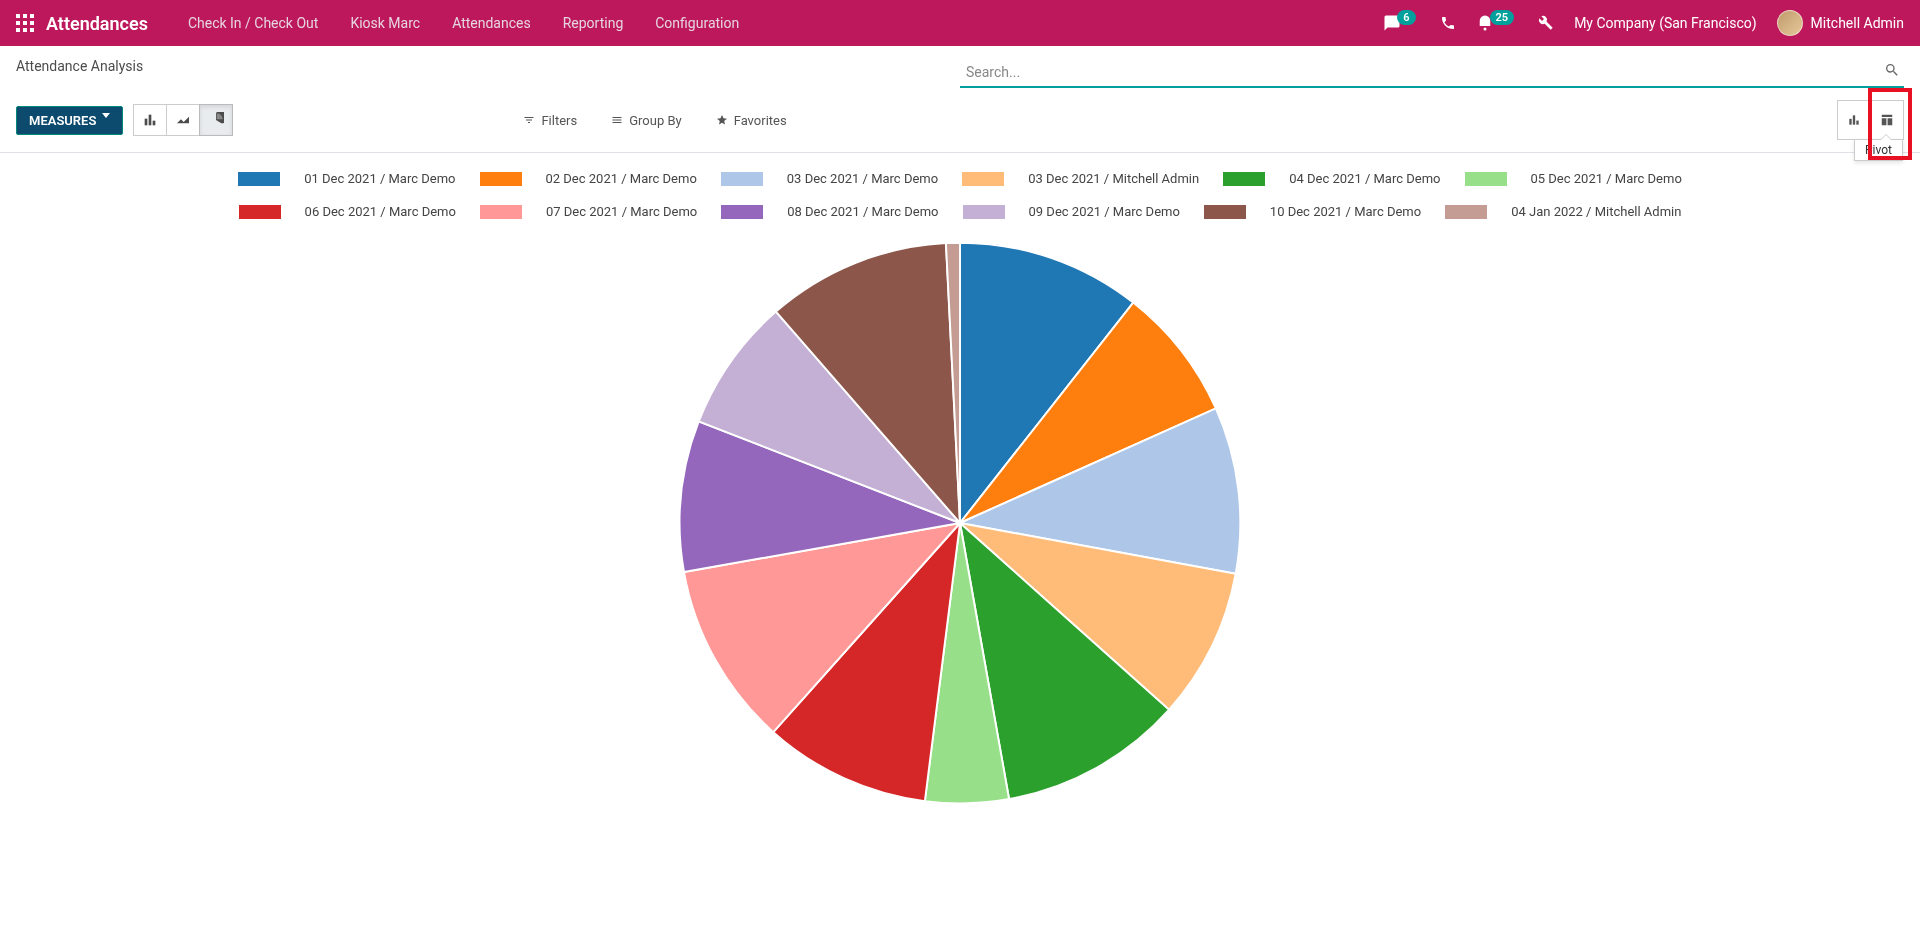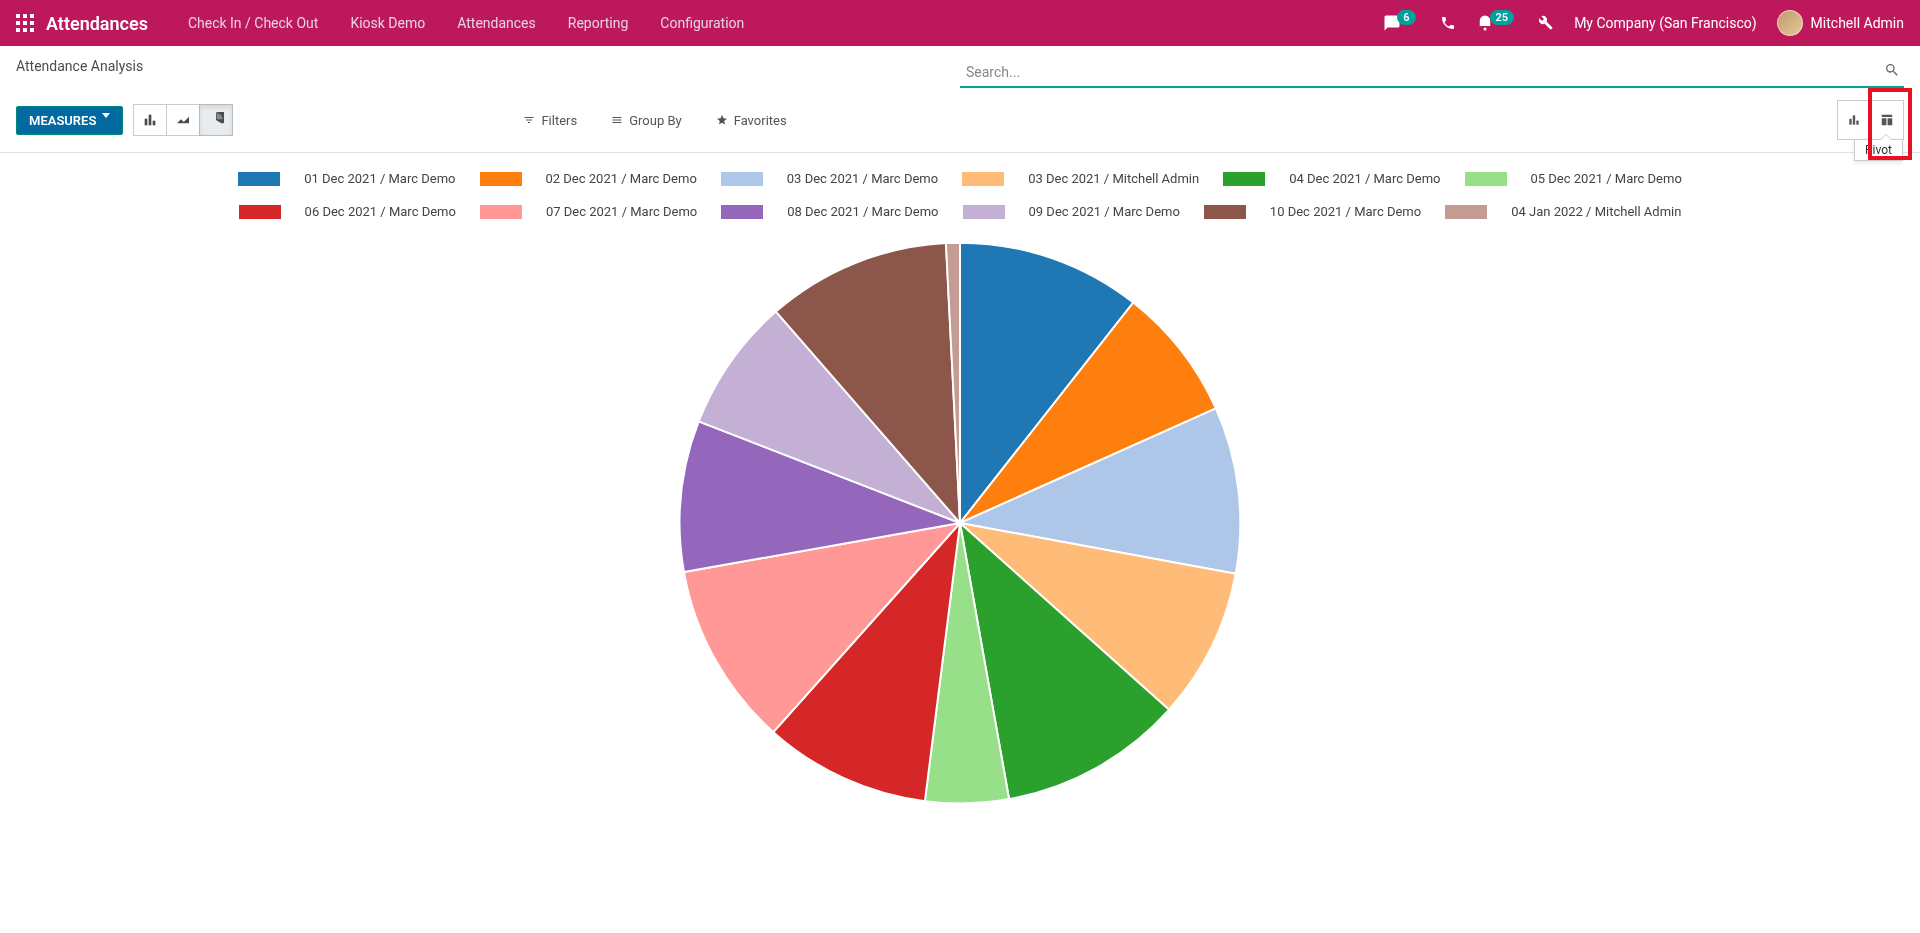--- a/index.html
+++ b/index.html
@@ -23,21 +23,21 @@
 
 .control-panel { border-bottom: 1px solid #dee2e6; }
 .cp-top { display: flex; align-items: flex-start; padding: 12px 16px 4px 16px; }
 .page-title { font-size: 14px; color: #4c4c4c; font-weight: 400; }
 .search-wrap { margin-left: auto; flex: 0 0 50%; position: relative; }
 .search-input { width: 100%; border: none; border-bottom: 2px solid #00a09d; padding: 6px 28px 6px 6px; font-size: 14px; outline: none; color: #555; }
 .search-input::placeholder { color: #888; }
 .search-icon { position: absolute; right: 4px; top: 4px; cursor: pointer; }
 
 .cp-bottom { display: flex; align-items: center; padding: 8px 16px 12px 16px; }
-.measures-btn { background: #0369a1; color: #fff; border: 1px solid #00897b; padding: 6px 12px; font-size: 13px; font-weight: 600; cursor: pointer; display: inline-flex; align-items: flex-start; gap: 6px; text-transform: uppercase; border-radius: 2px; }
+.measures-btn { background: #0c4a6e; color: #fff; border: 1px solid #00897b; padding: 6px 12px; font-size: 13px; font-weight: 600; cursor: pointer; display: inline-flex; align-items: flex-start; gap: 6px; text-transform: uppercase; border-radius: 2px; }
 .measures-btn .caret { width: 0; height: 0; border-left: 4px solid transparent; border-right: 4px solid transparent; border-top: 5px solid #fff; }
 .chart-type-group { display: inline-flex; margin-left: 10px; border-radius: 2px; }
 .chart-type-btn { border: 1px solid #ccc; background: #fff; width: 34px; height: 32px; display: inline-flex; align-items: center; justify-content: center; cursor: pointer; margin-left: -1px; color: #555; }
 .chart-type-btn:first-child { margin-left: 0; }
 .chart-type-btn.active { background: #e9ecef; border-color: #bbb; box-shadow: inset 0 2px 4px rgba(0,0,0,.1); }
 .chart-type-btn svg { fill: #4c4c4c; }
 
 .search-toolbar { display: flex; gap: 34px; margin-left: 290px; }
 .search-tool { display: inline-flex; align-items: center; gap: 6px; cursor: pointer; color: #555; font-size: 13px; }
 
@@ -72,21 +72,21 @@
           <rect x="0" y="7" width="4" height="4"></rect>
           <rect x="7" y="7" width="4" height="4"></rect>
           <rect x="14" y="7" width="4" height="4"></rect>
           <rect x="0" y="14" width="4" height="4"></rect>
           <rect x="7" y="14" width="4" height="4"></rect>
           <rect x="14" y="14" width="4" height="4"></rect>
         </svg>
     </span>
     <span class="brand">Attendances</span>
     <span class="nav-link">Check In / Check Out</span>
-    <span class="nav-link">Kiosk Demo</span>
+    <span class="nav-link">Kiosk Marc</span>
     <span class="nav-link">Attendances</span>
     <span class="nav-link">Reporting</span>
     <span class="nav-link">Configuration</span>
   </div>
   <div class="top-nav-right">
     <span class="badge-item">
       <svg width="18" height="18" viewBox="0 0 24 24" fill="#fff">
           <path d="M20 2H4a2 2 0 00-2 2v18l4-4h14a2 2 0 002-2V4a2 2 0 00-2-2z"></path>
         </svg>
       <span class="badge">6</span>

